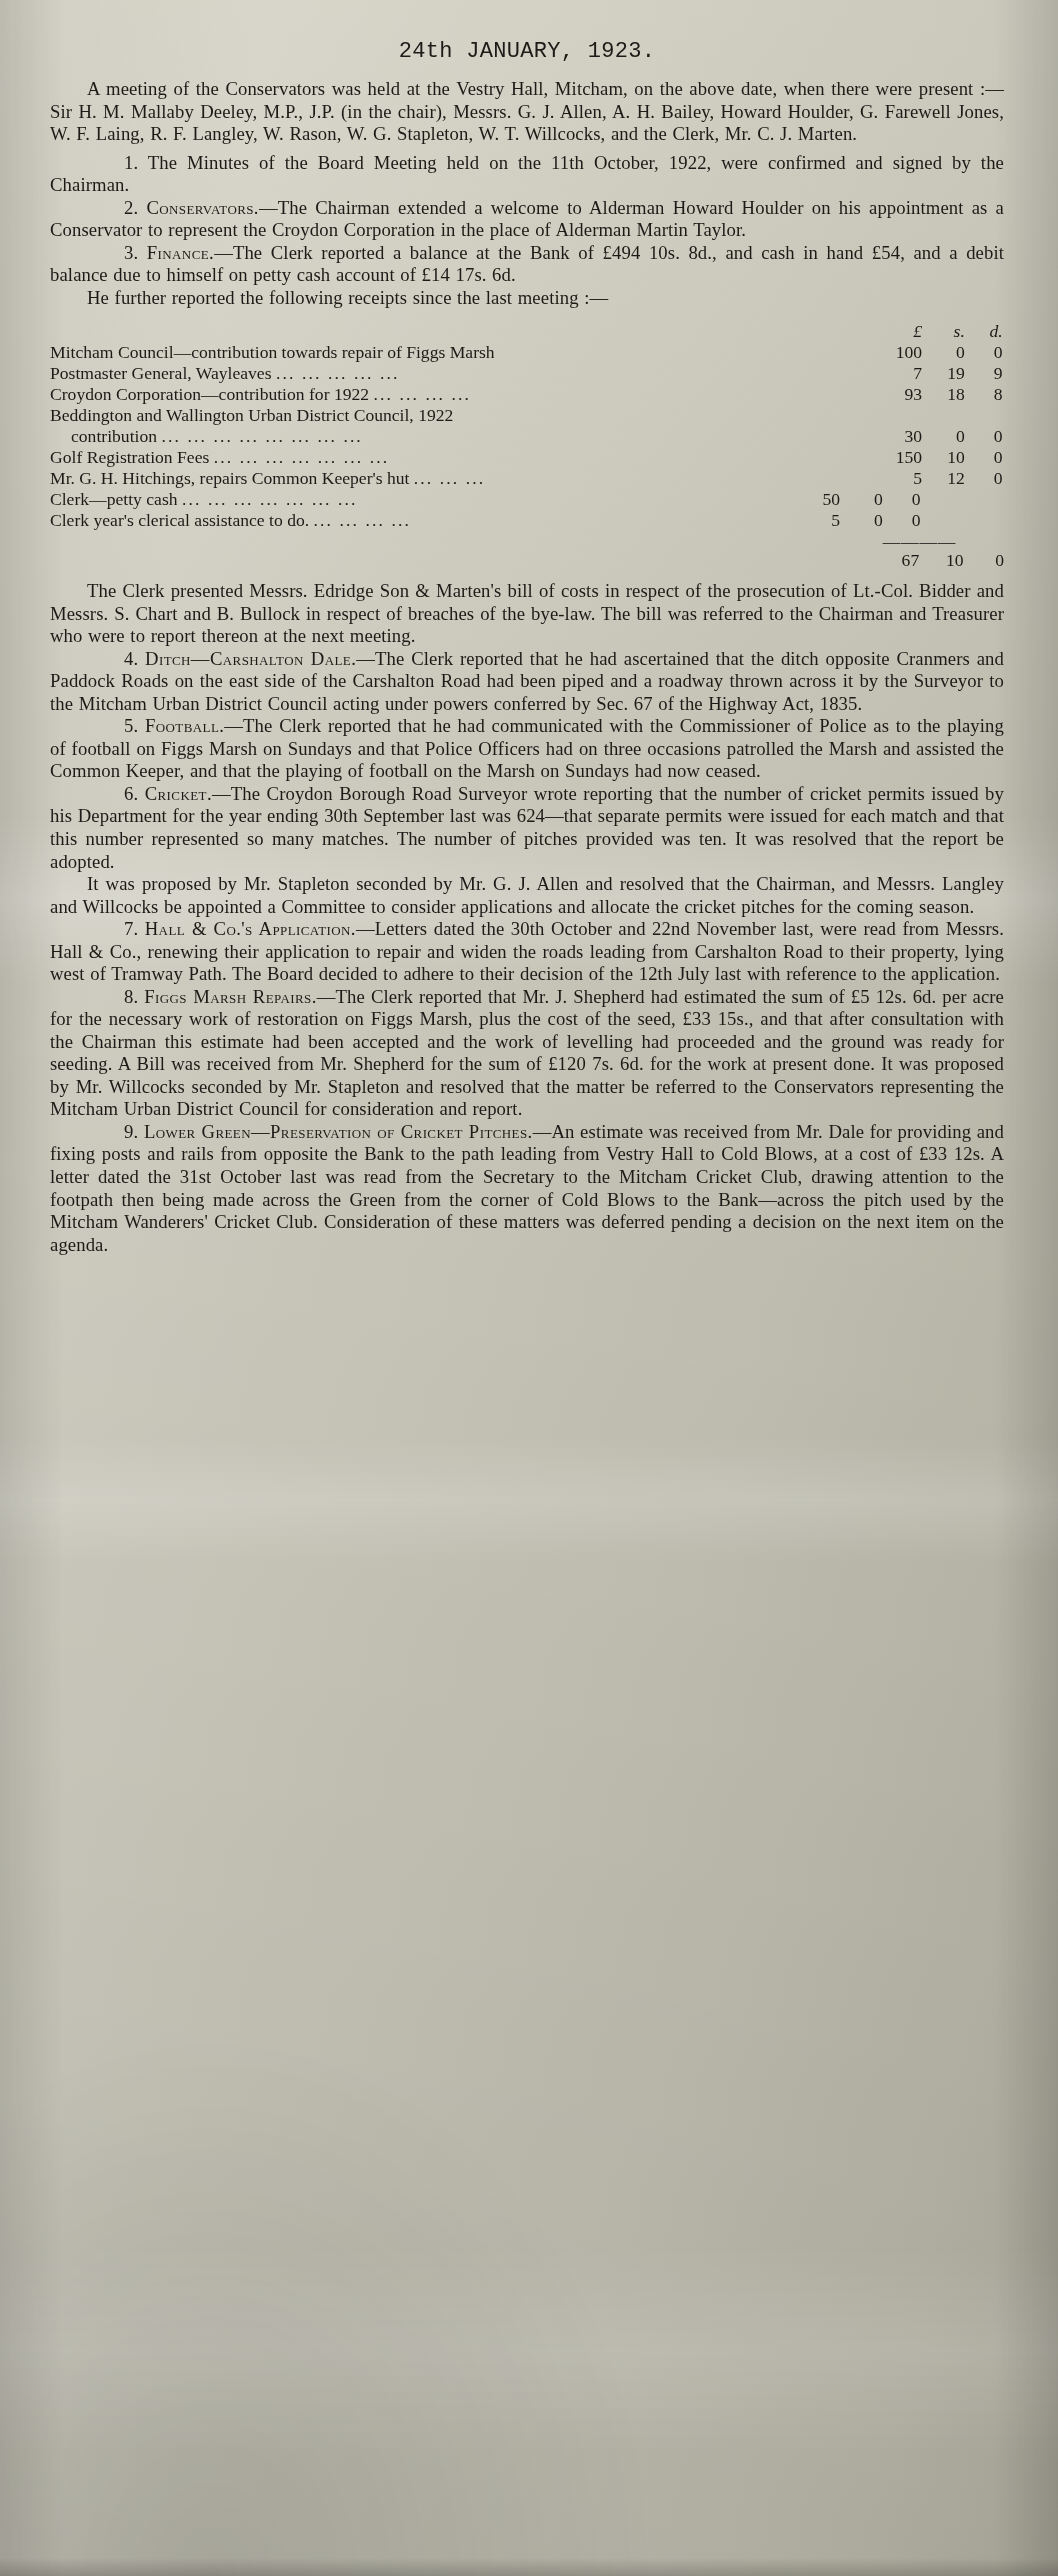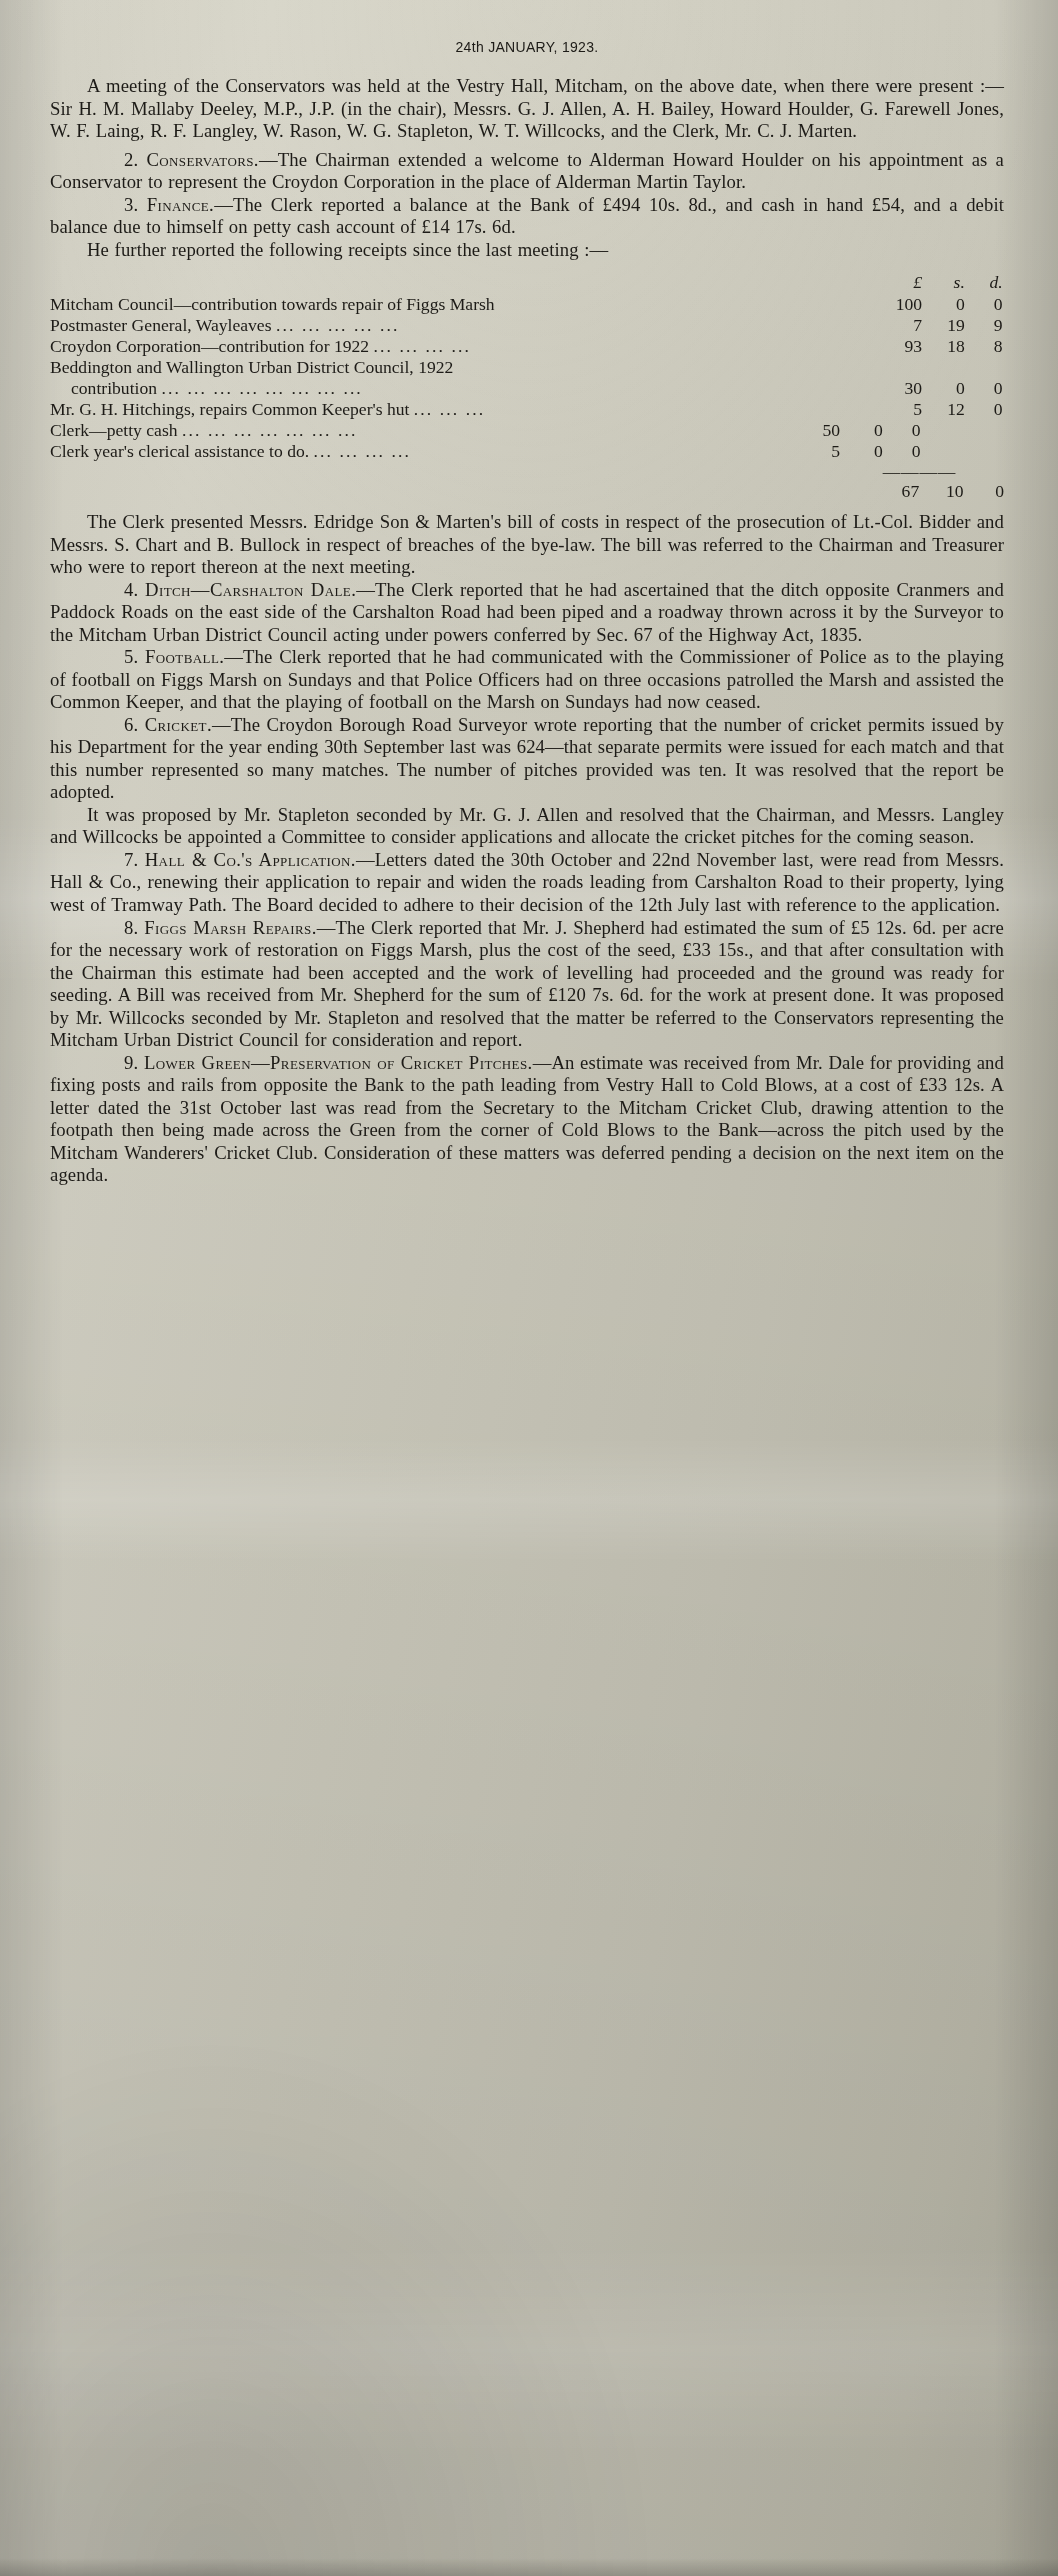--- a/index.html
+++ b/index.html
@@ -40,24 +40,24 @@
   .sheen.b { top: 1438px; height: 124px; background: linear-gradient(180deg, rgba(255,255,255,0) 0%, rgba(255,255,255,0.14) 50%, rgba(255,255,255,0) 100%); }
   .sheen.c { top: 2247px; height: 207px; background: linear-gradient(180deg, rgba(255,255,255,0) 0%, rgba(255,255,255,0.10) 50%, rgba(255,255,255,0) 100%); }
 
   .content {
     position: relative;
     padding: 39px 54px 0 50px;
     z-index: 2;
   }
   .doc-date {
     text-align: center;
-    font-size: 14px;
+    font-size: 22px;
     letter-spacing: 0.3px;
-    margin-bottom: 20px;
-    font-family: Liberation Sans, sans-serif;
+    margin-bottom: 14px;
+    font-family: Liberation Mono, monospace;
   }
 
   p.para {
     margin: 0;
     font-size: 18.7px;
     line-height: 1.205;
     text-align: justify;
     text-justify: inter-word;
     letter-spacing: 0.1px;
     word-spacing: 0.8px;
@@ -135,20 +135,24 @@
   <div class="sheen c"></div>
 
   <div class="content">
 
     <div class="doc-date">24th JANUARY, 1923.</div>
 
     <p class="para indent">A meeting of the Conservators was held at the Vestry Hall, Mitcham, on the above date, when there were present :—Sir H. M. Mallaby Deeley, M.P., J.P. (in the chair), Messrs. G. J. Allen, A. H. Bailey, Howard Houlder, G. Farewell Jones, W. F. Laing, R. F. Langley, W. Rason, W. G. Stapleton, W. T. Willcocks, and the Clerk, Mr. C. J. Marten.</p>
 
     <div class="gap-s"></div>
 
+    <p class="para indent">
+      <span class="numlead">1.</span>
+      <span>The Minutes of the Board Meeting held on the 11th October, 1922, were confirmed and signed by the Chairman.</span>
+    </p>
 
     <p class="para indent">
       <span class="numlead">2.</span>
       <span class="sc">Conservators.</span><span>—The Chairman extended a welcome to Alderman Howard Houlder on his appointment as a Conservator to represent the Croydon Corporation in the place of Alderman Martin Taylor.</span>
     </p>
 
     <p class="para indent">
       <span class="numlead">3.</span>
       <span class="sc">Finance.</span><span>—The Clerk reported a balance at the Bank of £494 10s. 8d., and cash in hand £54, and a debit balance due to himself on petty cash account of £14 17s. 6d.</span>
     </p>
@@ -188,20 +192,26 @@
           <td class="num"></td>
           <td class="num"></td>
           <td class="num d"></td>
         </tr>
         <tr class="mid">
           <td class="desc"><span>contribution</span> <span class="leaders">...   ...   ...   ...   ...   ...   ...   ...</span></td>
           <td class="num">30</td>
           <td class="num">0</td>
           <td class="num d">0</td>
         </tr>
+        <tr>
+          <td class="desc"><span>Golf Registration Fees</span> <span class="leaders">...   ...   ...   ...   ...   ...   ...</span></td>
+          <td class="num">150</td>
+          <td class="num">10</td>
+          <td class="num d">0</td>
+        </tr>
 
 
         <tr>
           <td class="desc"><span>Mr. G. H. Hitchings, repairs Common Keeper's hut</span> <span class="leaders">...   ...   ...</span></td>
           <td class="num">5</td>
           <td class="num">12</td>
           <td class="num d">0</td>
         </tr>
       </tbody>
         </table>

